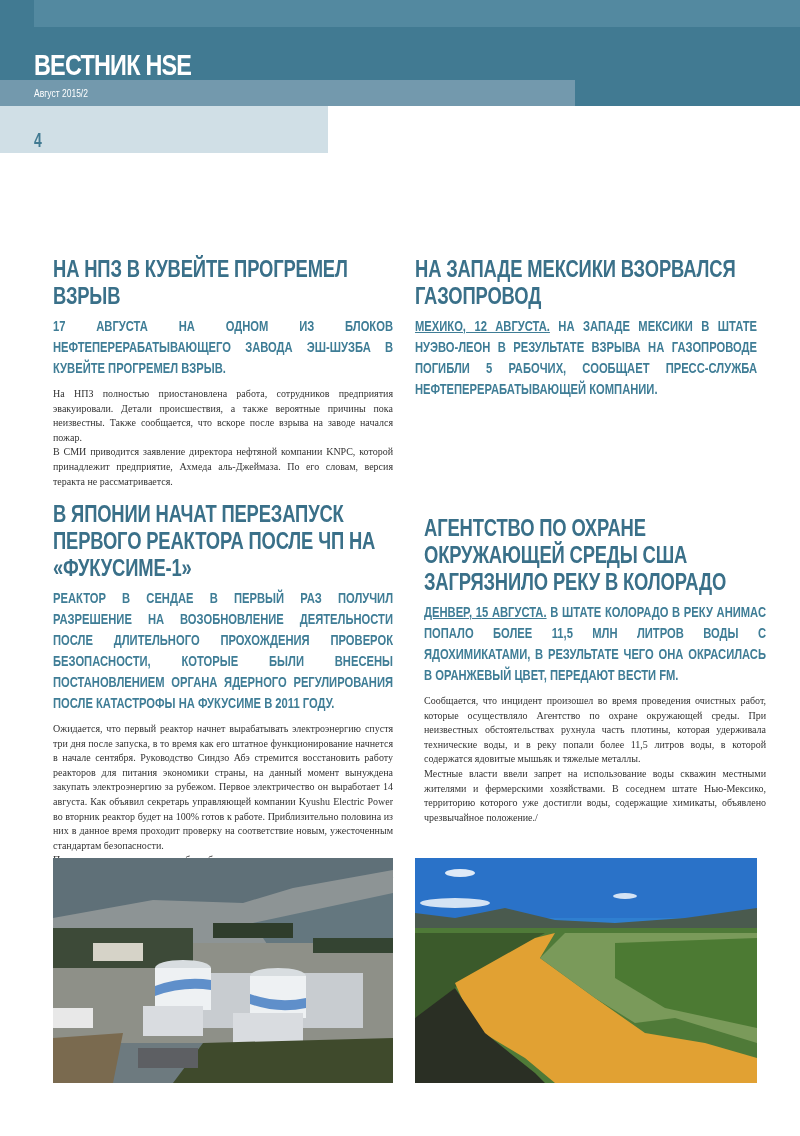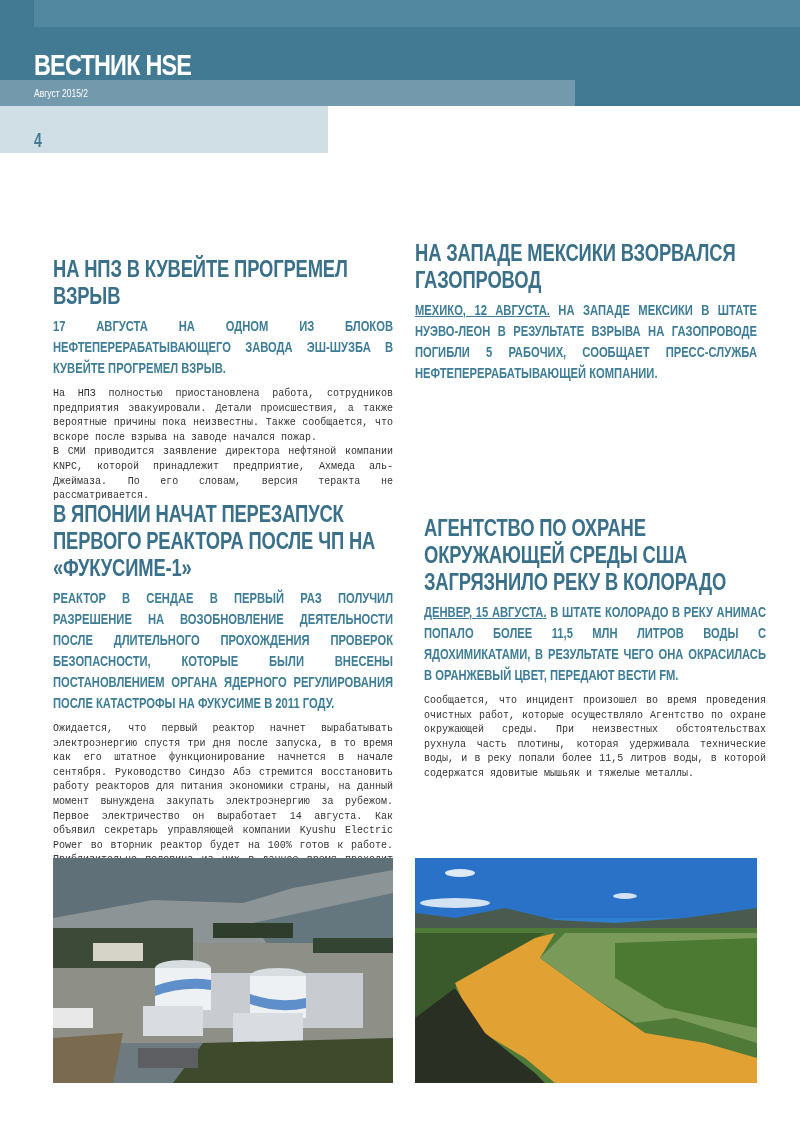--- a/index.html
+++ b/index.html
@@ -43,30 +43,30 @@
   }
   .lead {
     font-family: "Liberation Sans", sans-serif; font-weight: bold;
     color: #3f7d96; font-size: 14px; line-height: 21px;
     text-transform: uppercase; margin: 0 0 8px 0;
     transform: scaleX(0.8); transform-origin: left top; width: 125%;
     text-align: justify;
   }
   .lead .dateline { text-decoration: underline; }
   .body-text {
-    font-family: Liberation Mono, monospace;
+    font-family: Liberation Serif, serif;
     font-size: 10px; line-height: 14.6px; color: #333333;
     margin: 0; text-align: justify;
   }
   .body-text p { margin: 0; }
 
   .art { position: relative; }
   .art-1 { height: 240px; }
   .art-2 { position: absolute; left: 0; top: 245px; width: 340px; }
-  .art-3 { height: 280px; }
+  .art-3 { height: 280px; margin-top: 16px; }
   .art-4 { position: absolute; left: 9px; top: 275px; width: 342px; }
 
   .photo { position: absolute; top: 858px; height: 225px; overflow: hidden; }
   .photo-nuclear { left: 53px; width: 340px; }
   .photo-river { left: 415px; width: 342px; }
   .photo svg { display: block; width: 100%; height: 100%; }
 </style>
 </head>
 <body>
 
@@ -108,20 +108,21 @@
     </div>
   </div>
   <div class="art art-4">
     <h2 class="headline">АГЕНТСТВО ПО ОХРАНЕ ОКРУЖАЮЩЕЙ СРЕДЫ США ЗАГРЯЗНИЛО РЕКУ В КОЛОРАДО</h2>
     <div class="lead">
       <span class="dateline">ДЕНВЕР, 15 АВГУСТА.</span>
       <span>В ШТАТЕ КОЛОРАДО В РЕКУ АНИМАС ПОПАЛО БОЛЕЕ 11,5 МЛН ЛИТРОВ ВОДЫ С ЯДОХИМИКАТАМИ, В РЕЗУЛЬТАТЕ ЧЕГО ОНА ОКРАСИЛАСЬ В ОРАНЖЕВЫЙ ЦВЕТ, ПЕРЕДАЮТ ВЕСТИ FM.</span>
     </div>
     <div class="body-text">
       <p>Сообщается, что инцидент произошел во время проведения очистных работ, которые осуществляло Агентство по охране окружающей среды.  При неизвестных обстоятельствах рухнула часть плотины, которая удерживала технические воды, и в реку попали более 11,5 литров воды, в которой содержатся ядовитые мышьяк и тяжелые металлы.</p>
+      <p>Местные власти ввели запрет на использование воды скважин местными жителями и фермерскими хозяйствами. В соседнем штате Нью-Мексико, территорию которого уже достигли воды, содержащие химикаты, объявлено чрезвычайное положение./</p>
     </div>
   </div>
 </div>
 
 <div class="photo photo-nuclear">
   <svg viewBox="0 0 340 225" preserveAspectRatio="none">
     <rect x="0" y="0" width="340" height="225" fill="#6d7a7f"></rect>
     <rect x="0" y="0" width="340" height="70" fill="#5f7078"></rect>
     <path d="M0 60 L100 42 L190 45 L240 30 L340 12 L340 80 L0 95 Z" fill="#8d9495"></path>
     <path d="M200 65 L340 35 L340 90 L220 95 Z" fill="#64777f"></path>

